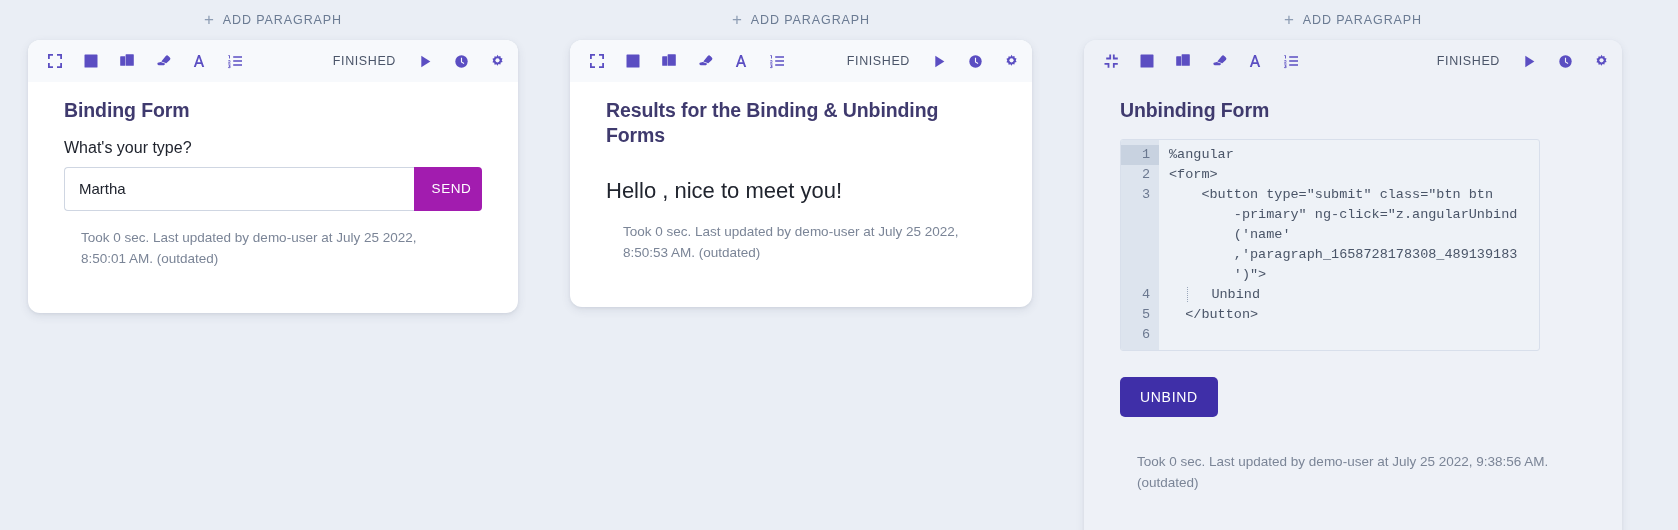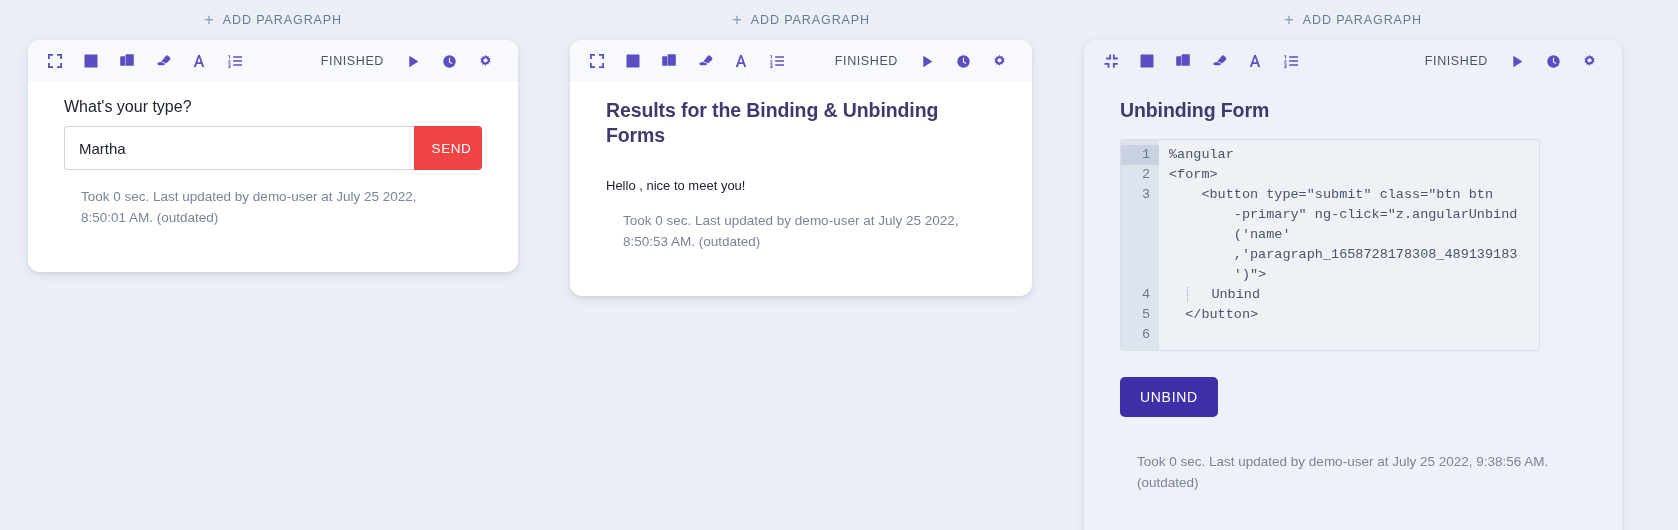--- a/index.html
+++ b/index.html
@@ -64,21 +64,21 @@
   }
   .card-3 {
     background: #eef1f7;
     box-shadow: 0 3px 10px rgba(46,58,89,.09), 0 1px 3px rgba(46,58,89,.06);
   }
 
   .toolbar {
     height: 42px;
     display: flex;
     align-items: center;
-    padding: 0 20px 0 14px;
+    padding: 0 8px 0 14px;
     background: #f7f9fc;
   }
   .card-3 .toolbar { background: #eef1f7; }
 
   .tb-left { display: flex; align-items: center; gap: 10px; }
   .tb-right { margin-left: auto; display: flex; align-items: center; gap: 10px; }
 
   .icon-btn {
     width: 26px; height: 26px;
     display: flex; align-items: center; justify-content: center;
@@ -108,21 +108,21 @@
   }
   .card-2 .heading { margin-bottom: 30px; }
 
   .question {
     color: #20242e;
     font-size: 16px;
     margin: 0 0 10px 0;
   }
   .greeting {
     color: #20242e;
-    font-size: 13px;
+    font-size: 22px;
     margin: 0 0 18px 0;
   }
 
   
   .input-group {
     display: flex;
     align-items: stretch;
     width: 418px;
     height: 44px;
     margin-bottom: 16px;
@@ -135,21 +135,21 @@
     padding: 0 14px;
     font-size: 15px;
     font-family: "Liberation Sans", sans-serif;
     color: #20242e;
     background: #fff;
     outline: none;
   }
   .send-btn {
     width: 68px;
     border: none;
-    background: #ef4444;
+    background: #a21caf;
     color: #fff;
     font-size: 13.5px;
     letter-spacing: .6px;
     font-family: "Liberation Sans", sans-serif;
     border-radius: 0 4px 4px 0;
     cursor: pointer;
     padding-left: 13px;
   }
 
   .unbind-btn {
@@ -277,20 +277,21 @@
           <span class="icon-btn">
             <svg width="15" height="15" viewBox="0 0 16 16" fill="currentColor">
               <path d="M8 0.9l1.1 1.7 2-.45.37 2.02 1.95.63-.9 1.84.9 1.84-1.95.63-.37 2.02-2-.45L8 12.6l-1.1-1.7-2 .45-.37-2.02-1.95-.63.9-1.84-.9-1.84 1.95-.63.37-2.02 2 .45L8 .9z"></path>
               <circle cx="8" cy="6.75" r="2.2" fill="#f7f9fc"></circle>
             </svg>
           </span>
         </div>
       </div>
 
       <div class="body">
+        <h2 class="heading">Binding Form</h2>
         <p class="question">What's your type?</p>
         <div class="input-group">
           <input class="text-input" type="text" value="Martha" style="">
           <button class="send-btn">SEND</button>
         </div>
         <p class="meta">Took 0 sec. Last updated by demo-user at July 25 2022, 8:50:01 AM. (outdated)</p>
       </div>
     </div>
   </div>
 

